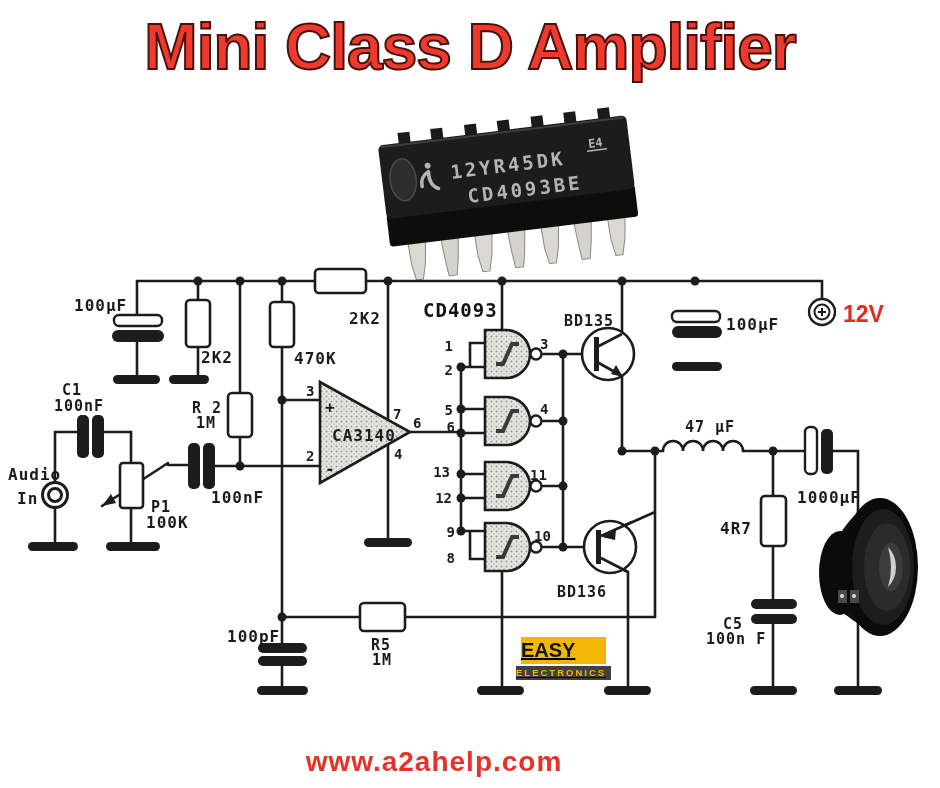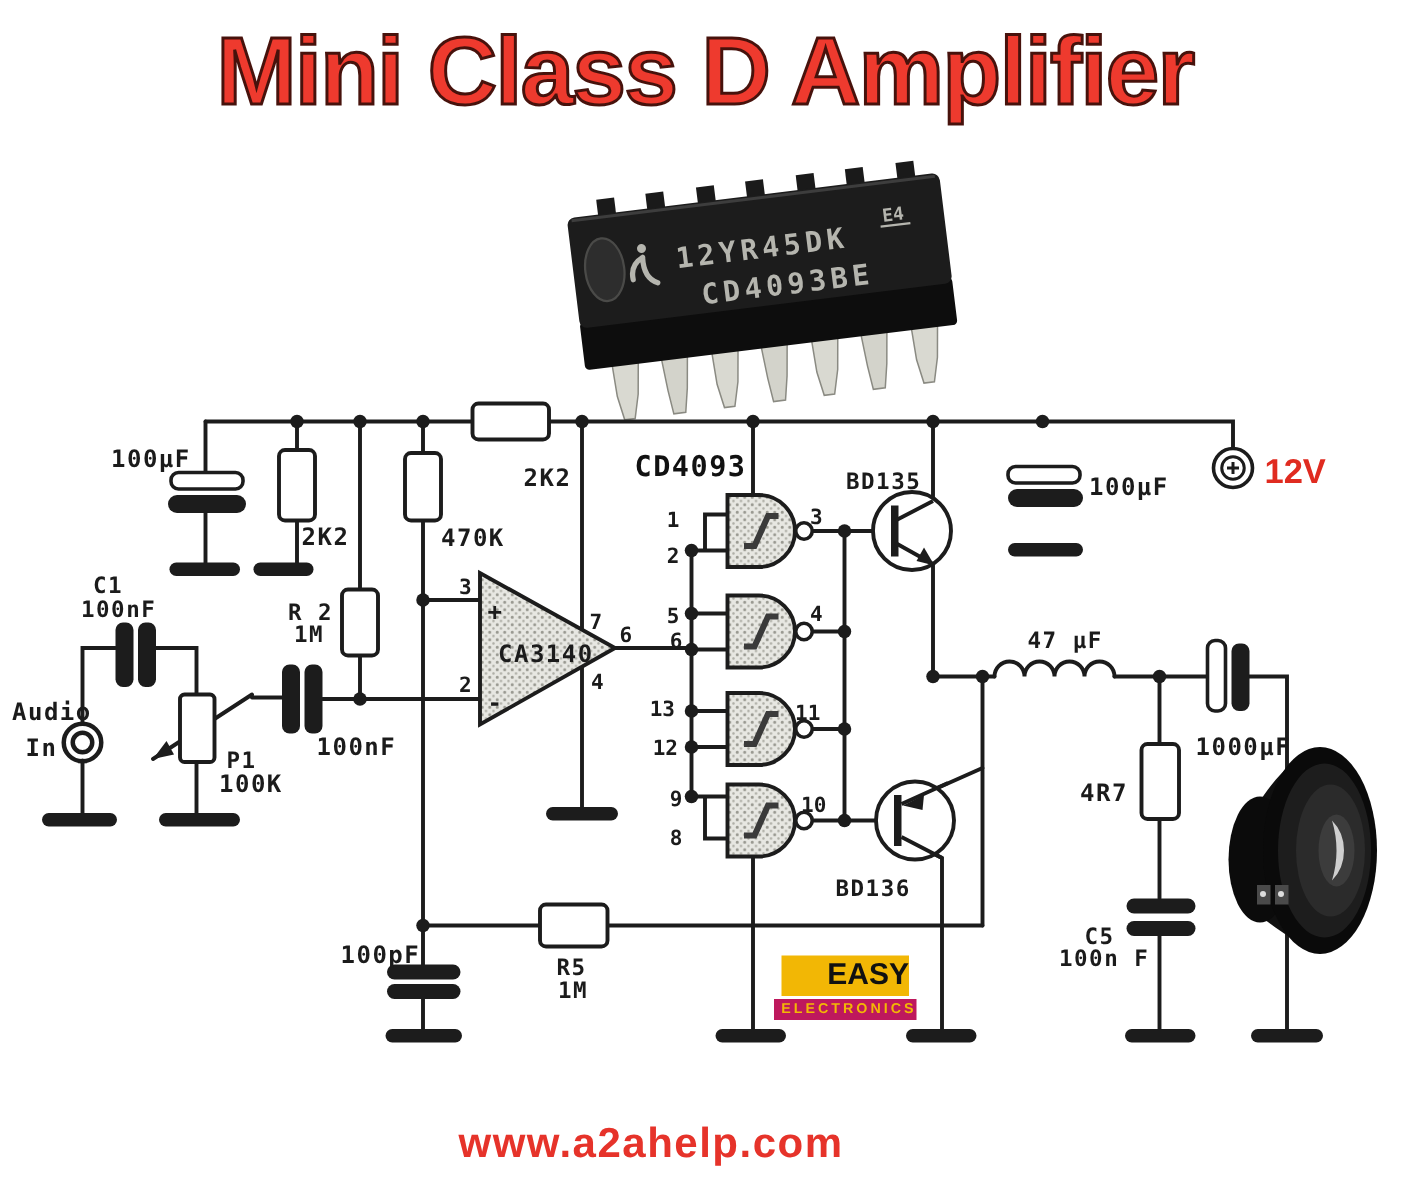--- a/index.html
+++ b/index.html
@@ -7,24 +7,24 @@
          font-family:"Liberation Sans",sans-serif;}
   .title{position:absolute;top:10px;left:0;width:940px;text-align:center;
          font-size:64px;font-weight:900;letter-spacing:-1px;color:#ee3a2e;
          -webkit-text-stroke:2px #47120c;}
   .footer{position:absolute;top:746px;left:0;width:868px;text-align:center;
           font-size:28px;font-weight:bold;color:#e6332a;letter-spacing:1px;}
   .watermark{position:absolute;top:524px;left:246px;width:460px;
              font-size:50px;font-weight:bold;letter-spacing:1px;
              color:rgba(243,233,189,0.92);-webkit-text-stroke:1.5px rgba(208,187,128,0.65);
              pointer-events:none;z-index:5;}
-  .logo{position:absolute;top:637px;left:516px;width:95px;text-align:right;z-index:4;}
+  .logo{position:absolute;top:637px;left:516px;width:95px;text-align:left;z-index:4;text-decoration:underline;}
   .logo .top{background:#f2b705;color:#111;font-weight:900;font-size:20px;
              line-height:27px;margin:0 5px;letter-spacing:0;}
-  .logo .bottom{background:#be185d;color:#f2b705;font-weight:bold;font-size:9.5px;
+  .logo .bottom{background:#404040;color:#f2b705;font-weight:bold;font-size:9.5px;
              letter-spacing:2px;line-height:14px;margin-top:2px;}
   svg{position:absolute;top:0;left:0;z-index:2;}
   .lbl{font:700 15px "DejaVu Sans Mono",monospace;fill:#1b1b1b;letter-spacing:1px;}
   .lbl-lg{font:700 16px "DejaVu Sans Mono",monospace;fill:#1b1b1b;letter-spacing:1px;}
   .pin{font:700 14px "DejaVu Sans Mono",monospace;fill:#1b1b1b;}
   .icname{font:700 19px "DejaVu Sans Mono",monospace;fill:#111;letter-spacing:1px;}
   .red{fill:#e02b20;font:700 23px "Liberation Sans",sans-serif;}
   .chiptxt{font:700 19px "DejaVu Sans Mono",monospace;fill:#b5b5ae;letter-spacing:3px;}
   .chiptxt-sm{font:700 12px "DejaVu Sans Mono",monospace;fill:#b5b5ae;}
 </style>

